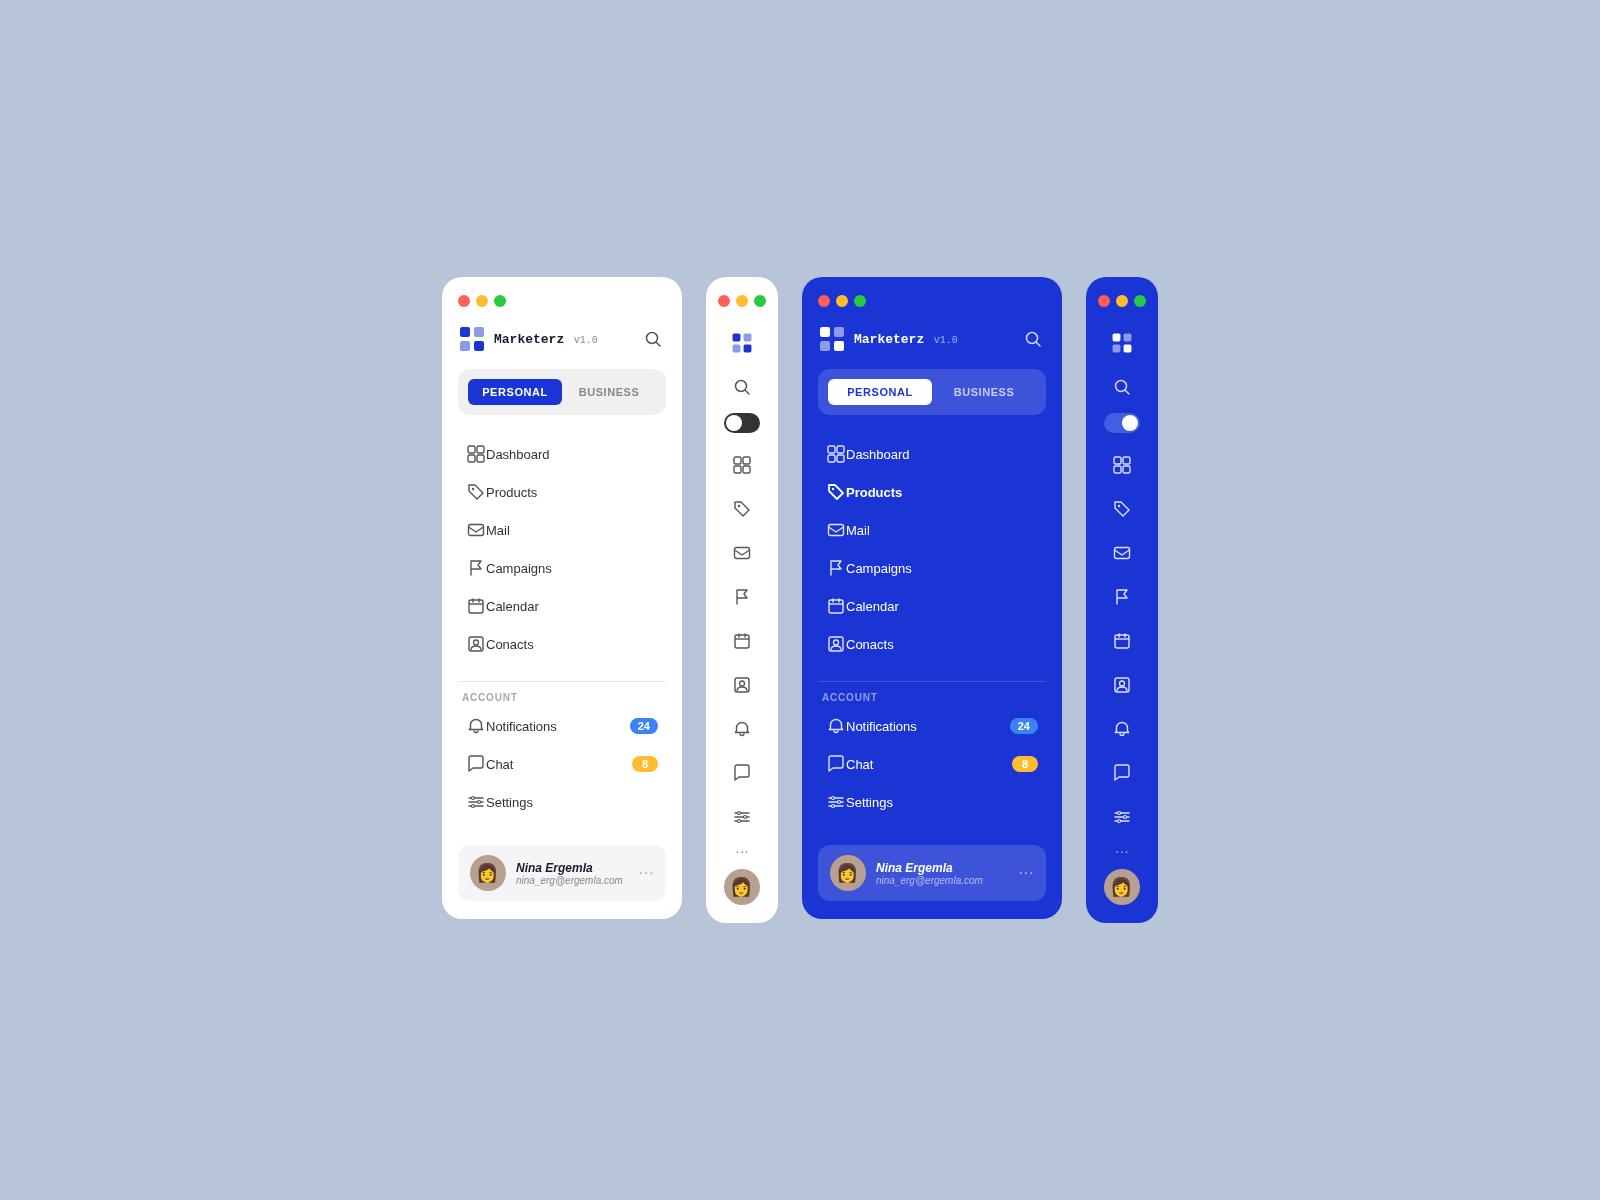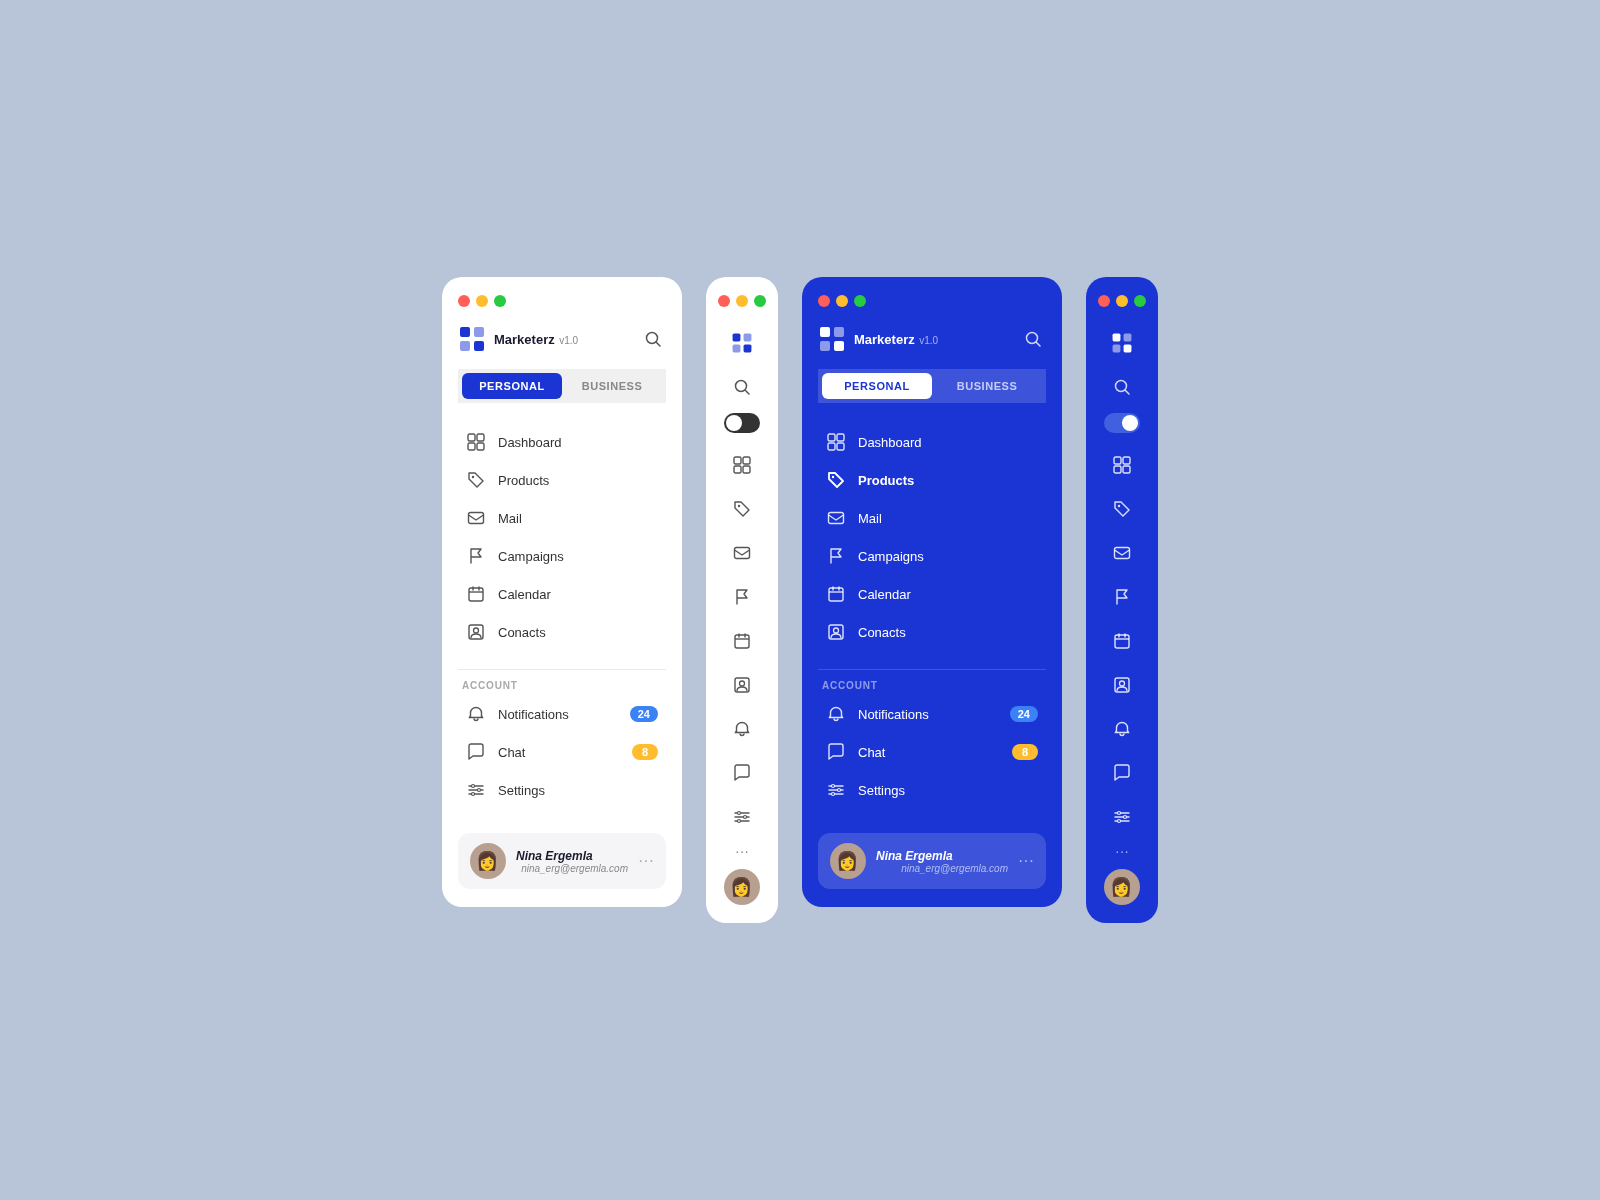--- a/index.html
+++ b/index.html
@@ -70,20 +70,21 @@
       min-height: 620px;
       align-items: center;
     }
 
     
     .header-row {
       display: flex;
       align-items: center;
       justify-content: space-between;
       margin-bottom: 16px;
+      font-family: Liberation Mono, monospace;
     }
     .logo-area {
       display: flex;
       align-items: center;
       gap: 8px;
     }
     .logo-icon {
       width: 28px;
       height: 28px;
     }
@@ -96,22 +97,22 @@
       padding: 4px;
     }
     .search-icon-btn-dark {
       color: rgba(255,255,255,0.8);
     }
 
     
     .tab-switcher {
       display: flex;
       background: #f0f0f0;
-      border-radius: 0;
-      padding: 4px;
+      border-radius: 12px;
+      padding: 10px;
       margin-bottom: 20px;
     }
     .tab-switcher-dark {
       background: rgba(255,255,255,0.15);
     }
     .tab-btn {
       flex: 1;
       padding: 7px 0;
       border: none;
       border-radius: 6px;
@@ -180,21 +181,21 @@
       margin-bottom: 4px;
       padding: 0 4px;
     }
     .section-label-dark {
       color: rgba(255,255,255,0.5);
     }
 
     .nav-item {
       display: flex;
       align-items: center;
-      gap: 12px;
+      gap: 0;
       padding: 9px 8px;
       border-radius: 8px;
       cursor: pointer;
       width: 100%;
     }
 
     .nav-label {
       font-size: 13px;
       color: #333;
       flex: 1;
@@ -273,21 +274,20 @@
     }
     .user-name {
       font-size: 12px;
       font-weight: 600;
       color: #1a1a2e;
     }
     .user-name-dark { color: #fff; }
     .user-email {
       font-size: 10px;
       color: #888;
-      text-align: right;
     }
     .user-email-dark { color: rgba(255,255,255,0.6); }
     .user-more {
       color: #aaa;
       font-size: 16px;
     }
     .user-more-dark { color: rgba(255,255,255,0.6); }
 
     
     .collapsed-icon {

